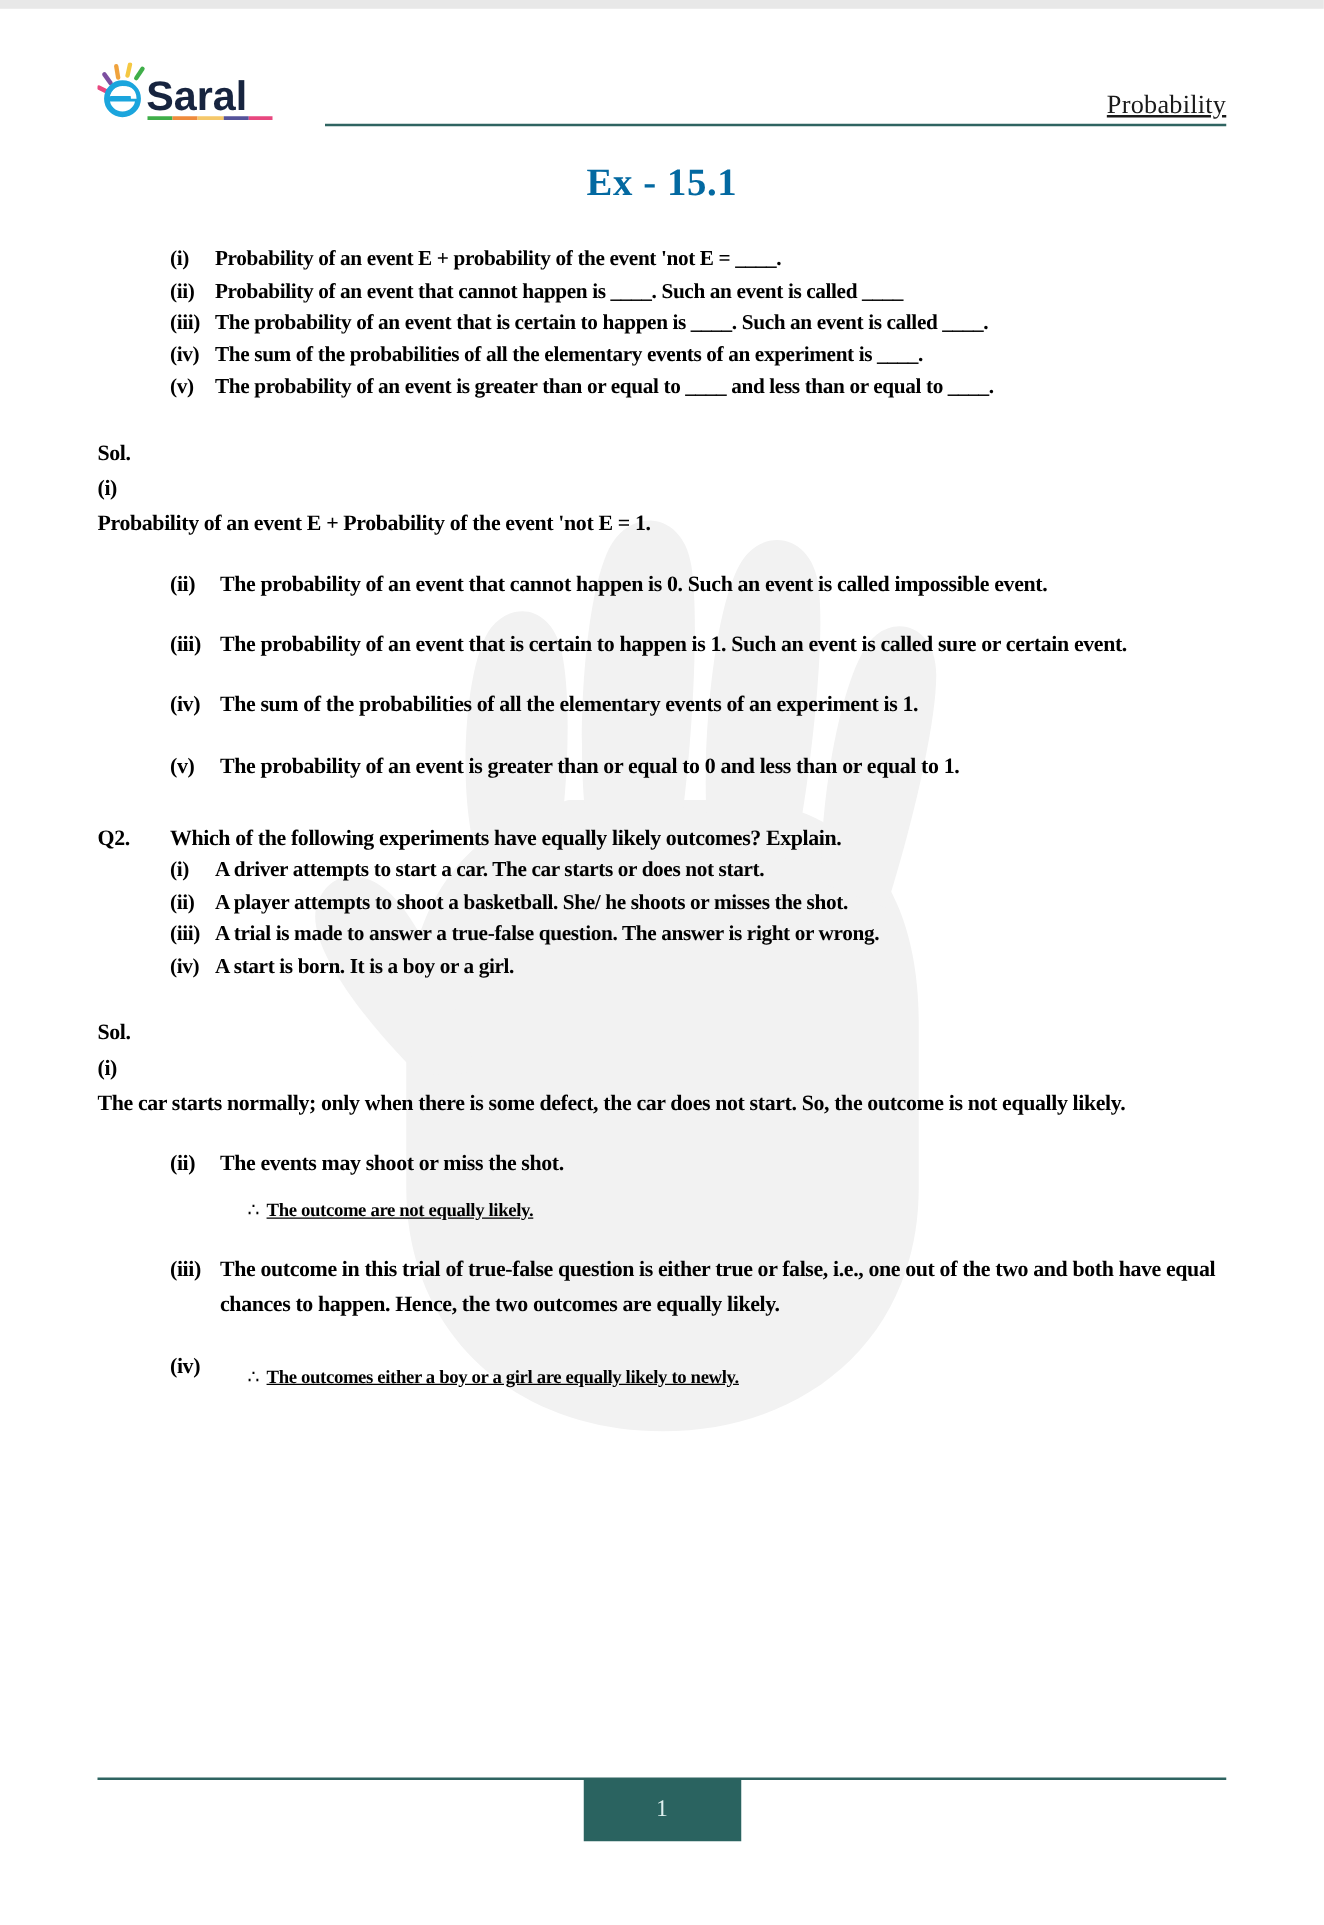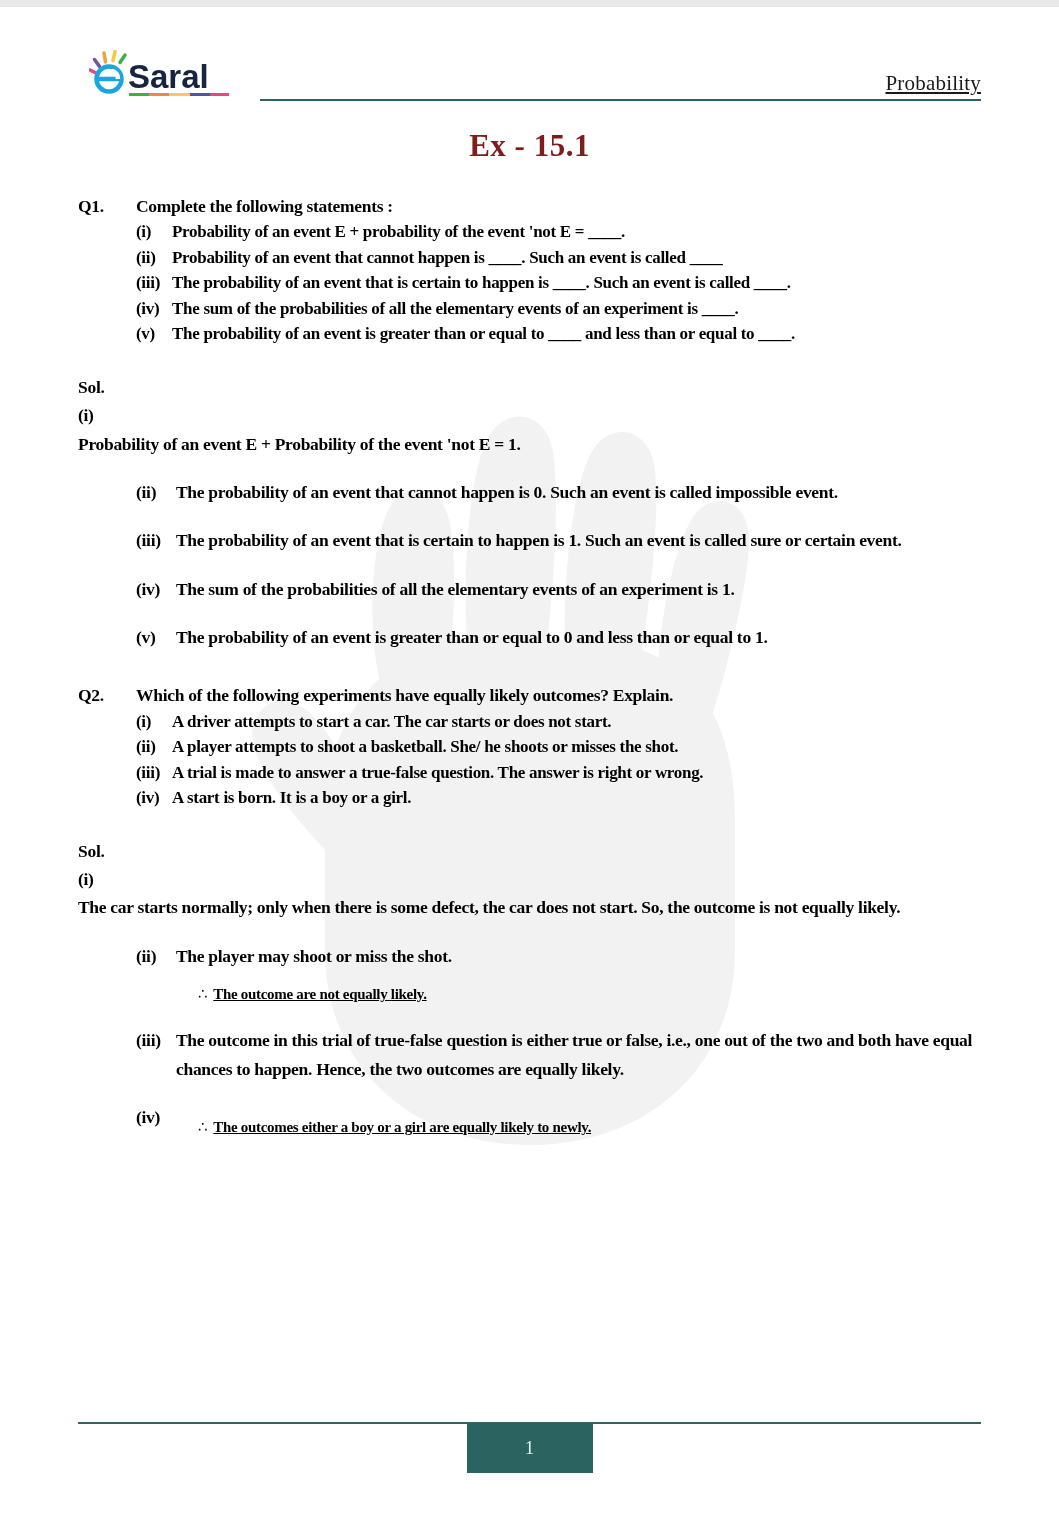--- a/index.html
+++ b/index.html
@@ -46,21 +46,21 @@
   .header {
     position: absolute;
     left: 78px;
     right: 78px;
     top: 48px;
     height: 56px;
     z-index: 2;
   }
   .logo {
     position: absolute;
-    left: 11px; top: 2px;
+    left: 0; top: 2px;
     width: 160px; height: 50px;
   }
   .logo svg { display:block; width: 160px; height: 50px; }
 
   .header-rule {
     position: absolute;
     left: 182px;
     right: 0;
     bottom: 3px;
     height: 2px;
@@ -79,21 +79,21 @@
   }
 
   
   .doc-title {
     position: absolute;
     left: 0; right: 0;
     top: 128px;
     text-align: center;
     font-size: 31px;
     font-weight: bold;
-    color: #7f1d1d;
+    color: #0369a1;
     letter-spacing: .5px;
     z-index: 2;
   }
 
   
   .content {
     position: absolute;
     left: 78px;
     top: 194px;
     width: 905px;
@@ -279,24 +279,20 @@
     </div>
     <div class="header-rule"></div>
     <div class="header-title">Probability</div>
   </div>
 
   <div class="doc-title">Ex - 15.1</div>
 
   <div class="content">
 
     <div class="qblock">
-      <div class="row q-head">
-        <span class="qlabel">Q1.</span>
-        <span class="qtext">Complete the following statements :</span>
-      </div>
 
       <div class="sub">
         <span class="rn">(i)</span>
         <span class="stext">Probability of an event E + probability of the event 'not E = ____.</span>
       </div>
       <div class="sub">
         <span class="rn">(ii)</span>
         <span class="stext">Probability of an event that cannot happen is ____. Such an event is called ____</span>
       </div>
       <div class="sub">
@@ -371,21 +367,21 @@
     <div class="qblock">
       <div class="sol-first">
         <span class="qlabel">Sol.</span>
         <span class="rn">(i)</span>
         <span class="stext">The car starts normally; only when there is some defect, the car does not start. So, the outcome is not equally likely.</span>
       </div>
 
       <div class="sol-sub">
         <span class="rn">(ii)</span>
         <span class="stext">
-          <span>The player may shoot or miss the shot.</span>
+          <span>The events may shoot or miss the shot.</span>
           <div class="therefore-line">
             <span class="tsym">∴</span><span>The outcome are not equally likely.</span>
           </div>
         </span>
       </div>
 
       <div class="sol-sub">
         <span class="rn">(iii)</span>
         <span class="stext">The outcome in this trial of true-false question is either true or false, i.e., one out of the two and both have equal chances to happen. Hence, the two outcomes are equally likely.</span>
       </div>

